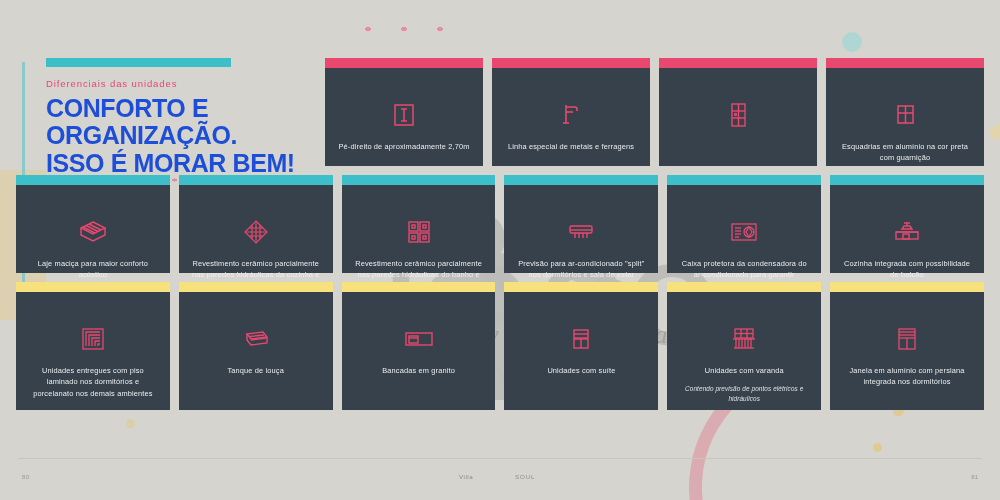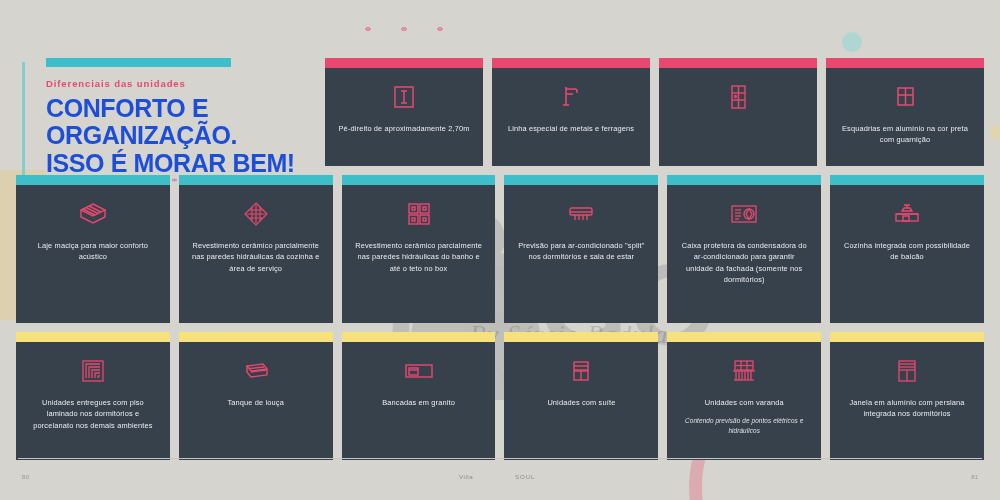--- a/index.html
+++ b/index.html
@@ -51,46 +51,46 @@
     position:absolute;left:470px;top:320px;width:220px;height:48px;
     opacity:.22;pointer-events:none;
     font-family:"Liberation Serif", serif;font-style:italic;
     font-size:26px;color:#4a4a4a;letter-spacing:1px;
   }
 
   
   .title-block{position:absolute;left:46px;top:58px;width:270px;z-index:6;}
   .title-bar{width:185px;height:9px;background:#3cbfc8;margin-bottom:11px;}
   .title-kicker{
-    color:#e8486f;font-size:9.5px;font-weight:bold;letter-spacing:.9px;
+    color:#e8486f;font-size:9.5px;font-weight:normal;letter-spacing:.9px;
     margin-bottom:6px;
   }
   .title-main{
     color:#1d4ed8;font-size:25px;font-weight:bold;line-height:1.09;
     letter-spacing:-.4px;
   }
   .title-main div{white-space:nowrap;}
 
   
   .grid{position:absolute;left:16px;top:58px;width:968px;z-index:5;}
   .row{display:flex;gap:9px;margin-bottom:9px;}
   .row-1{margin-left:309px;width:659px;}
   .card{
     flex:1 1 0;background:#36414b;position:relative;
     display:flex;flex-direction:column;align-items:center;
     box-sizing:border-box;
   }
   .card-accent{height:10px;width:100%;flex:0 0 auto;}
   .card-inner{
     flex:1 1 auto;width:100%;box-sizing:border-box;
-    padding:12px 12px 12px;
+    padding:30px 12px 12px;
     display:flex;flex-direction:column;align-items:center;
   }
   .row-1 .card{height:108px;}
-  .row-2 .card{height:148px;}
+  .row-2 .card{height:98px;}
   .row-3 .card{height:128px;}
   .accent-pink{background:#e8486f;}
   .accent-teal{background:#3cbfc8;}
   .accent-yellow{background:#f7e17c;}
 
   .card-icon{
     height:34px;display:flex;align-items:center;justify-content:center;
     margin-bottom:9px;flex:0 0 auto;
   }
   .card-icon svg{display:block;}

